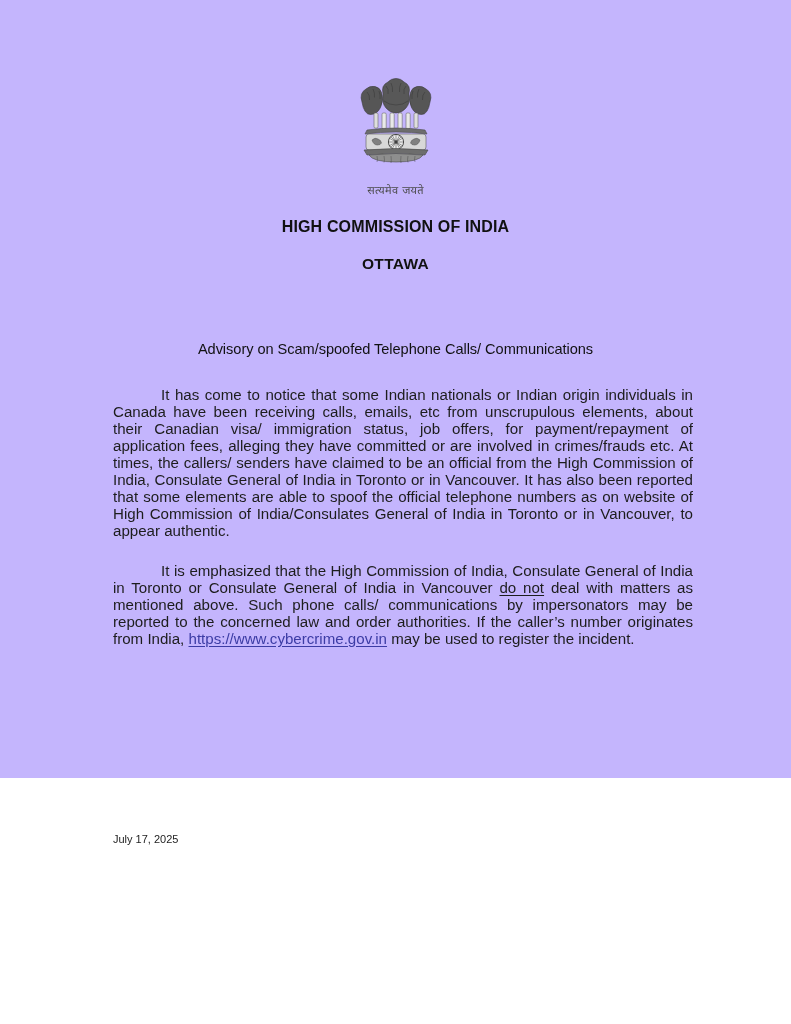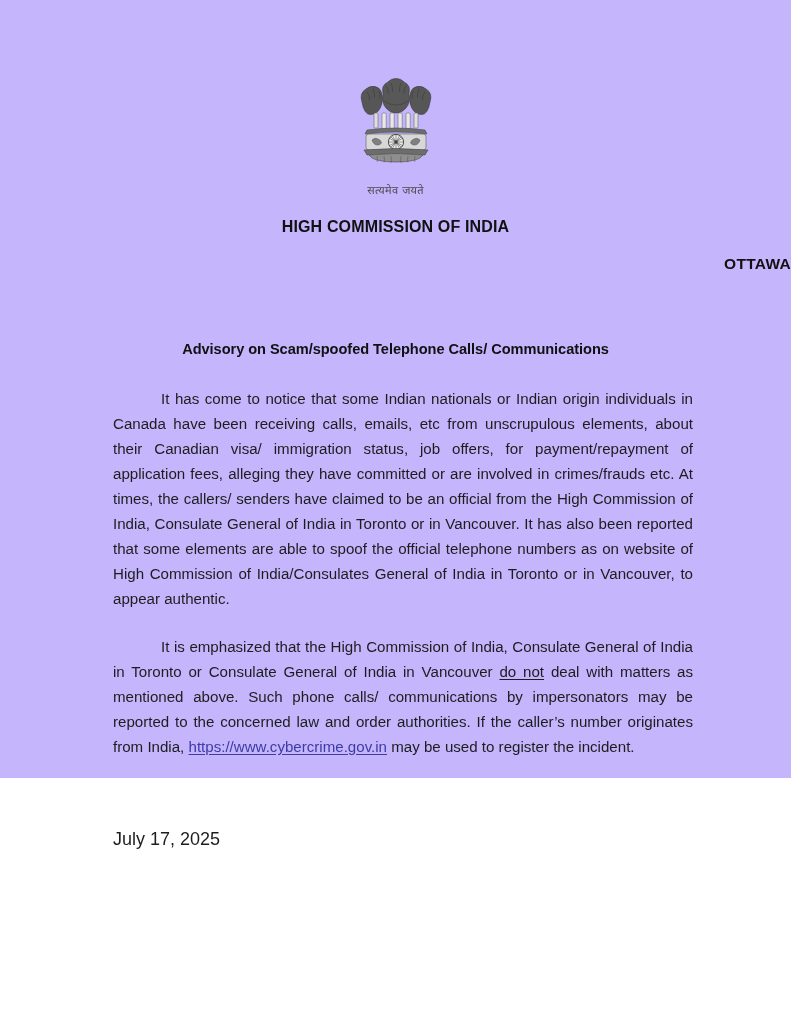--- a/index.html
+++ b/index.html
@@ -50,49 +50,49 @@
   
   .org-name {
     text-align: center;
     font-size: 16px;
     font-weight: bold;
     letter-spacing: 0.15px;
     color: #111111;
     margin-top: 20px;
   }
   .org-city {
-    text-align: right;
+    text-align: center;
     font-size: 15.5px;
     font-weight: bold;
     letter-spacing: 0.3px;
     color: #111111;
     margin-top: 19px;
   }
 
   .doc-title {
     text-align: center;
     font-size: 14.6px;
-    font-weight: bold;
+    font-weight: normal;
     color: #111111;
     margin-top: 68px;
     letter-spacing: -0.05px;
   }
 
   
   .body-wrap {
     position: absolute;
     left: 113px;
     top: 386px;
     width: 580px;
   }
   .para {
     text-align: justify;
     text-justify: inter-word;
     font-size: 15.1px;
-    line-height: 25px;
+    line-height: 17px;
     color: #1d1d1d;
     margin: 0;
   }
   .para + .para {
     margin-top: 23px;
   }
   .para .indent {
     display: inline-block;
     width: 48px;
   }
@@ -103,21 +103,21 @@
   }
   .link {
     color: #3c3ca5;
     text-underline-offset: 2px;
   }
 
   .date-line {
     position: absolute;
     left: 113px;
     top: 828px;
-    font-size: 18px;
+    font-size: 11px;
     line-height: 22px;
     color: #1d1d1d;
   }
 </style>
 </head>
 <body>
 
 <div class="page">
 
   <div class="emblem-block">

